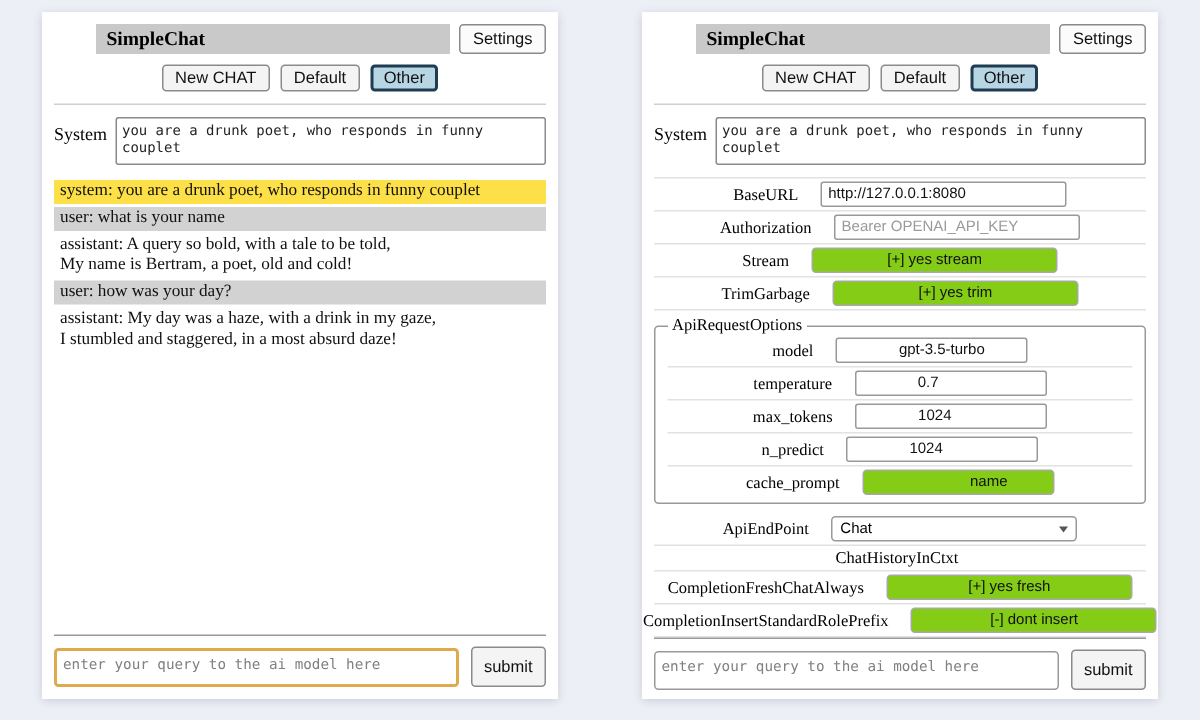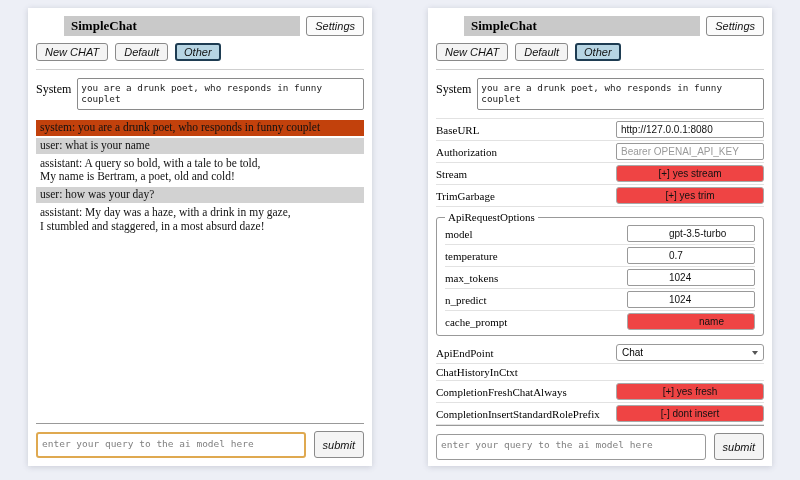--- a/index.html
+++ b/index.html
@@ -32,28 +32,28 @@
   .btn {
     font-family: "Liberation Sans", sans-serif;
     font-size: 11px;
     background: #f4f4f4;
     border: 1px solid #8a8a8a;
     border-radius: 3px;
     padding: 2px 8px;
     color: #111;
     cursor: pointer;
     white-space: nowrap;
-    font-style: italic;
   }
   .settings-btn { background: #fbfbfb; }
   .sessions-row {
     display: flex; gap: 7px;
     padding-bottom: 8px;
     border-bottom: 1px solid #cfcfcf;
     margin-bottom: 8px;
+    justify-content: center;
   }
   .session-btn.selected {
     background: #b7d5e3;
     border: 2px solid #1e3c52;
     padding: 1px 7px;
   }
   
   .system-row { display: flex; gap: 6px; align-items: flex-start; margin-bottom: 8px; }
   .sys-label { font-size: 12px; padding-top: 4px; }
   .sys-input {
@@ -70,48 +70,48 @@
   }
   
   .chat-list { display: flex; flex-direction: column; gap: 2px; margin-top: 2px; }
   .msg {
     font-size: 11.5px;
     line-height: 1.2;
     padding: 1px 4px;
     white-space: pre-line;
     color: #111;
   }
-  .msg.system { background: #c2410c; }
+  .msg.system { background: #fde047; }
   .msg.user { background: #d2d2d2; }
   .msg.assistant { background: transparent; }
   
   .settings-list { border-top: 1px solid #e2e2e2; }
   .set-row {
-    display: flex; justify-content: space-between; align-items: center;
+    display: flex; justify-content: center; align-items: center;
     padding: 2px 0;
     border-bottom: 1px solid #e2e2e2;
     gap: 11px;
   }
   .set-label { font-size: 11px; white-space: nowrap; margin-right: 4px; }
-  .ctl { width: 148px; flex-shrink: 0; }
+  .ctl { width: 164px; flex-shrink: 0; }
   input.ctl {
     font-family: "Liberation Sans", sans-serif;
     font-size: 10px;
     height: 17px;
     border: 1px solid #999;
     border-radius: 2px;
     padding: 1px 4px;
     color: #111;
   }
   input.ctl::placeholder { color: #9a9a9a; }
   button.ctl {
     font-family: "Liberation Sans", sans-serif;
     font-size: 10px;
     height: 17px;
-    background: #ef4444;
+    background: #84cc16;
     border: 1px solid #a8a8a8;
     border-radius: 3px;
     cursor: pointer;
     color: #111;
   }
   .select {
     display: flex; justify-content: space-between; align-items: center;
     height: 17px;
     background: #fff;
     border: 1px solid #999;

